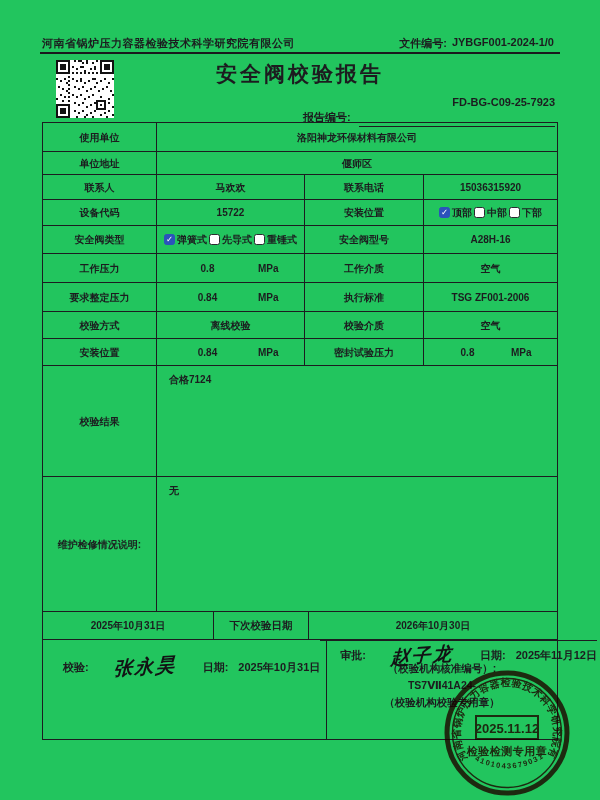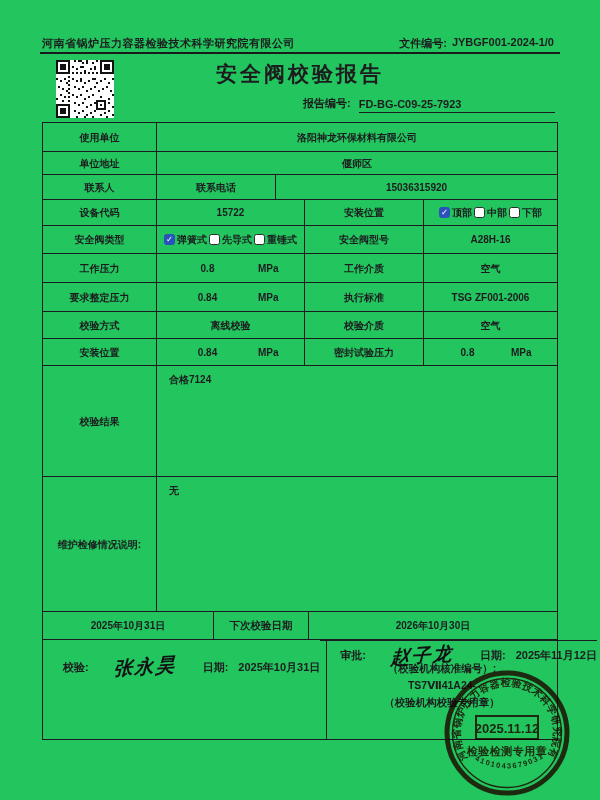--- a/index.html
+++ b/index.html
@@ -8,21 +8,21 @@
     font-family:"Liberation Sans","DejaVu Sans",sans-serif;font-weight:700;color:#1c1c1f;
   }
   
   .company{position:absolute;left:42px;top:36px;font-size:11px;letter-spacing:.5px;}
   .docno{position:absolute;right:46px;top:36px;font-size:11px;display:flex;gap:5px;}
   .hdr-rule{position:absolute;left:40px;right:40px;top:52px;height:2px;background:#1a1a1d;}
   .qr{position:absolute;left:56px;top:60px;width:58px;height:58px;}
   .title{position:absolute;left:0;right:0;top:60px;text-align:center;font-size:21px;letter-spacing:3px;}
   .report-line{position:absolute;left:303px;top:96px;width:252px;display:flex;align-items:flex-end;font-size:11px;}
   .report-line .lbl{flex:none;padding-bottom:2px;}
-  .report-line .val{flex:1;text-align:left;border-bottom:1.6px solid #1c1c1f;padding-bottom:2px;margin-left:8px;}
+  .report-line .val{flex:1;text-align:right;border-bottom:1.6px solid #1c1c1f;padding-bottom:18px;margin-left:8px;}
   
   .tbl{position:absolute;left:42px;top:122px;width:516px;border:1.6px solid #1c1c20;box-sizing:border-box;background:transparent;}
   .row{display:flex;box-sizing:border-box;border-top:1.5px solid #1c1c20;}
   .row:first-child{border-top:none;}
   .cell{
     box-sizing:border-box;border-left:1.5px solid #1c1c20;
     display:flex;align-items:center;justify-content:center;
     font-size:10px;text-align:center;overflow:hidden;line-height:13px;
   }
   .cell:first-child{border-left:none;}
@@ -99,20 +99,21 @@
       <div class="cell w-fill">洛阳神龙环保材料有限公司</div>
     </div>
 
     <div class="row" style="height:23px">
       <div class="cell w-label">单位地址</div>
       <div class="cell w-fill">偃师区</div>
     </div>
 
     <div class="row" style="height:25px">
       <div class="cell w-label">联系人</div>
+      <div class="cell w-v1">马欢欢</div>
       <div class="cell w-l2">联系电话</div>
       <div class="cell w-fill">15036315920</div>
     </div>
 
     <div class="row" style="height:26px">
       <div class="cell w-label">设备代码</div>
       <div class="cell w-v1">15722</div>
       <div class="cell w-l2">安装位置</div>
       <div class="cell w-fill cbgroup">
         <span class="cbopt">

